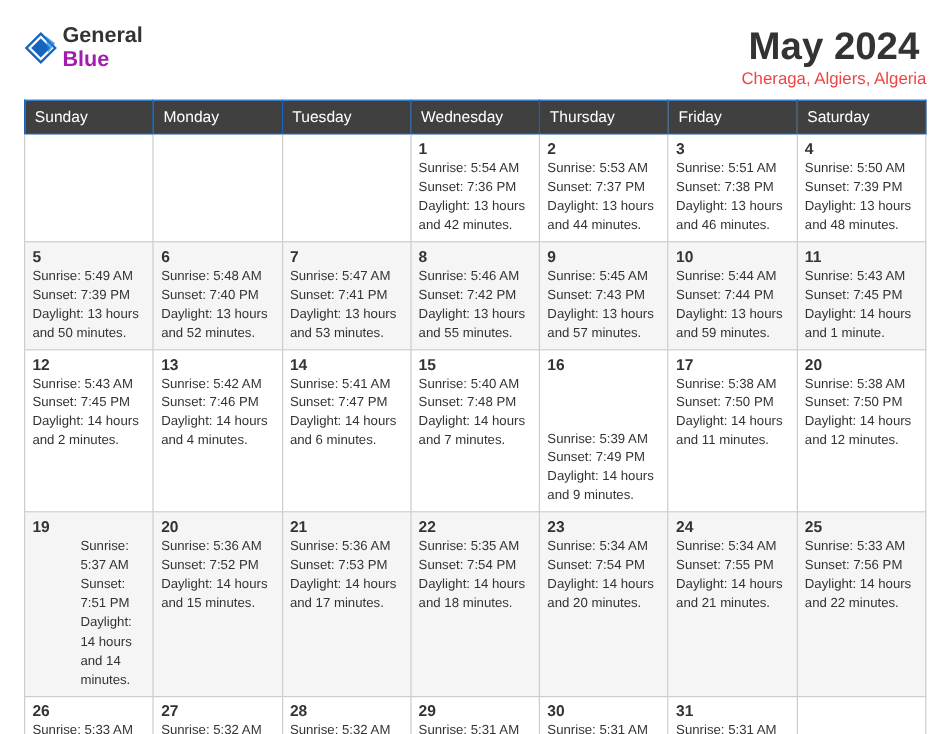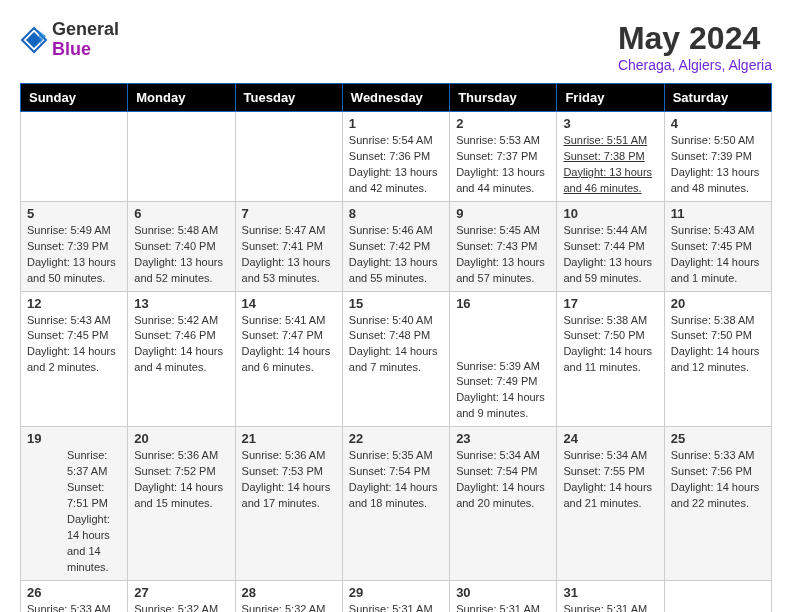--- a/index.html
+++ b/index.html
@@ -28,42 +28,42 @@
       line-height: 1.1;
     }
     .logo-text span:first-child { color: #333; }
     .logo-text span:last-child { color: #a21caf; }
     .logo-icon {
       width: 28px;
       height: 28px;
       margin-right: 4px;
     }
     .title-area {
-      text-align: left;
+      text-align: center;
     }
     .month-title {
       font-size: 32px;
       font-weight: bold;
       color: #333;
     }
     .subtitle {
       font-size: 14px;
-      color: #6d28d9;
+      color: #ef4444;
     }
     .calendar {
       width: 100%;
       border-collapse: collapse;
     }
     .calendar th {
-      background: #000000;
+      background: #404040;
       color: #fff;
       text-align: left;
       padding: 6px 8px;
       font-size: 13px;
-      font-weight: bold;
+      font-weight: normal;
       border: 1px solid #1565c0;
     }
     .calendar td {
       vertical-align: top;
       border: 1px solid #ccc;
       padding: 4px 6px;
       width: calc(100% / 7);
       min-height: 80px;
     }
     .calendar tr:nth-child(even) td {
@@ -134,21 +134,21 @@
         </td>
         <td>
           <div class="day-num">2</div>
           <div class="day-info" style="white-space: pre-line;">Sunrise: 5:53 AM
 Sunset: 7:37 PM
 Daylight: 13 hours
 and 44 minutes.</div>
         </td>
         <td>
           <div class="day-num">3</div>
-          <div class="day-info" style="white-space: pre-line; text-decoration: underline;">Sunrise: 5:51 AM
+          <div class="day-info" style="white-space: pre-line;">Sunrise: 5:51 AM
 Sunset: 7:38 PM
 Daylight: 13 hours
 and 46 minutes.</div>
         </td>
         <td>
           <div class="day-num">4</div>
           <div class="day-info" style="white-space: pre-line;">Sunrise: 5:50 AM
 Sunset: 7:39 PM
 Daylight: 13 hours
 and 48 minutes.</div>

